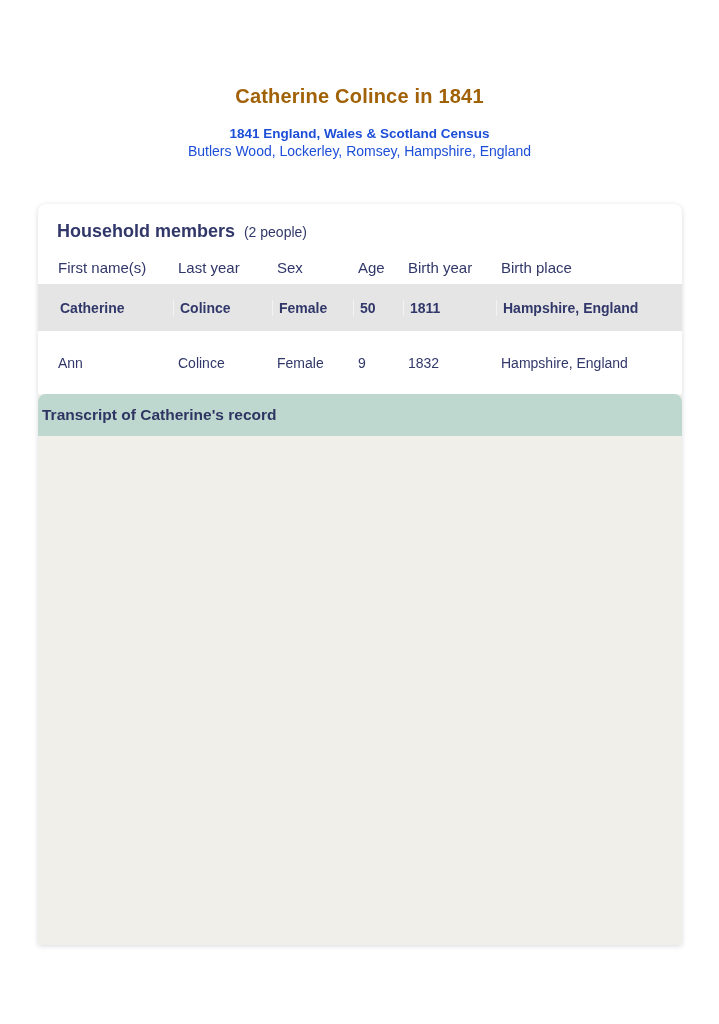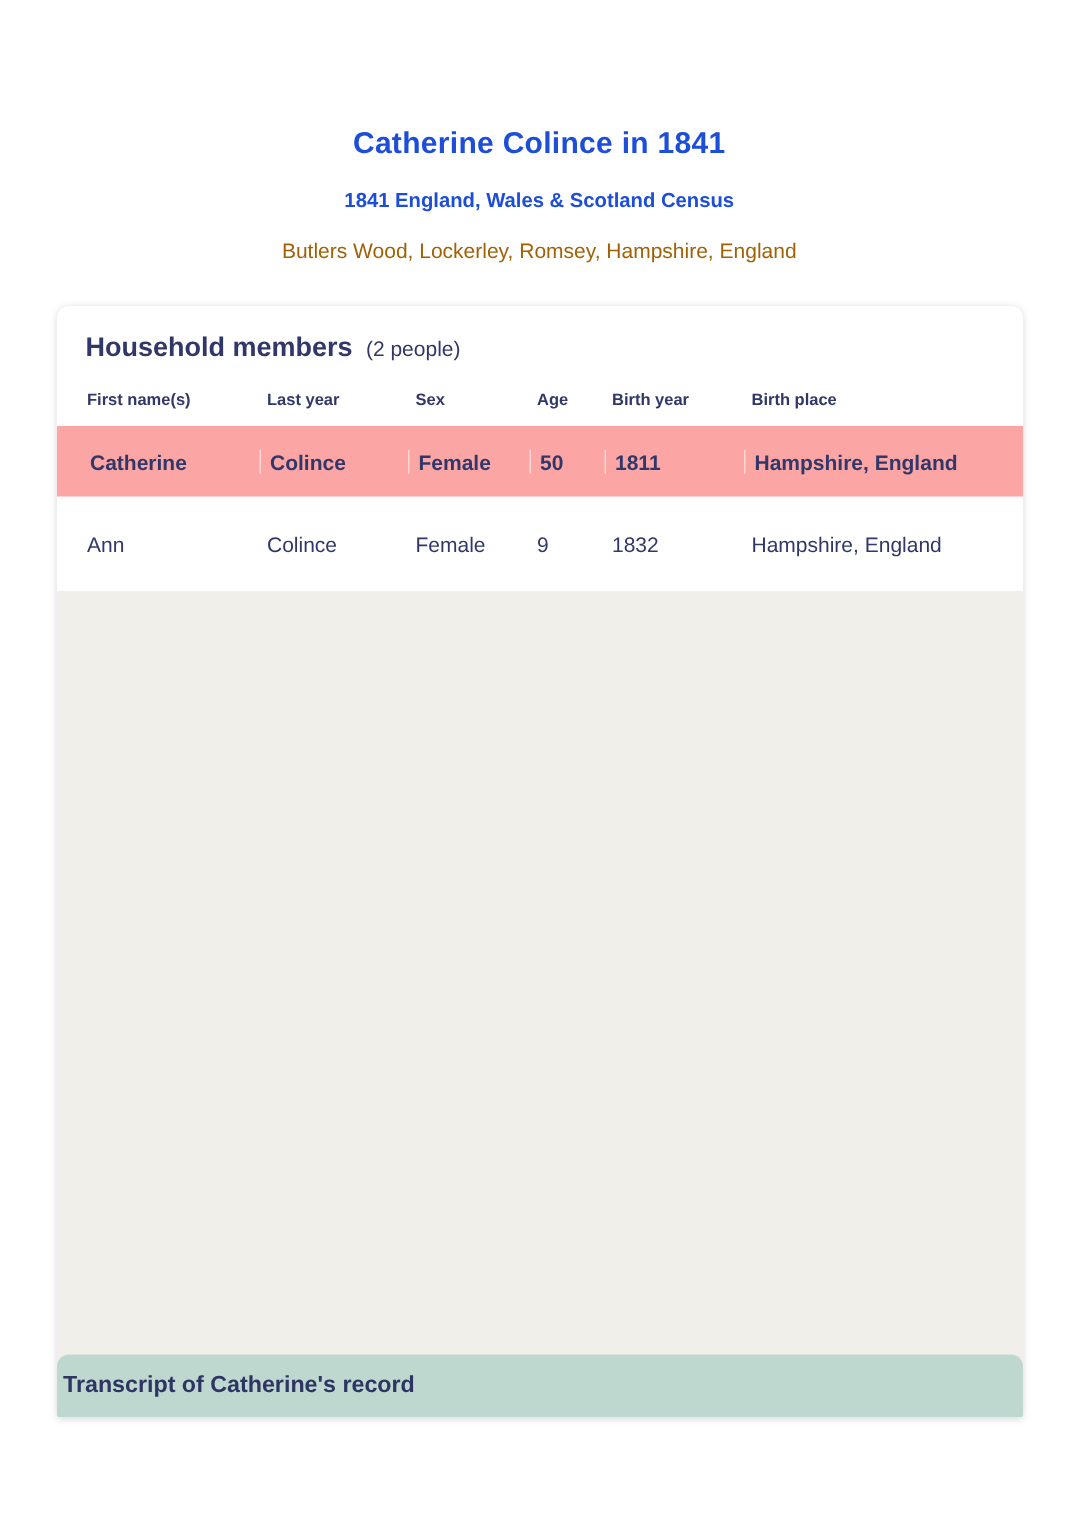--- a/index.html
+++ b/index.html
@@ -10,35 +10,35 @@
     color: #313869;
     position: relative;
   }
 
   
   .page-header { text-align: center; padding-top: 85px; }
   .page-title {
     font-size: 20px;
     font-weight: bold;
     letter-spacing: 0.2px;
-    color: #1d4ed8;
+    color: #a16207;
   }
   .collection-link {
     display: inline-block;
     margin-top: 18px;
     font-size: 13.5px;
     font-weight: bold;
     color: #1d4ed8;
     text-decoration: none;
     cursor: pointer;
   }
   .record-location {
-    margin-top: 16px;
+    margin-top: 1px;
     font-size: 14px;
-    color: #a16207;
+    color: #1d4ed8;
   }
 
   
   .card {
     position: absolute;
     left: 38px;
     top: 204px;
     width: 644px;
     background: #ffffff;
     border-radius: 8px 8px 2px 2px;
@@ -61,41 +61,40 @@
     grid-template-columns: 114px 99px 81px 50px 93px 1fr;
     align-items: center;
     padding-left: 19px;
     font-size: 14px;
   }
   .trow .cell { border-left: 1px solid transparent; }
   .trow .cell + .cell { padding-left: 6px; }
   .thead {
     height: 22px;
     margin-bottom: 6px;
-    font-size: 11px;
-    font-weight: bold;
+    font-size: 15px;
+    font-weight: normal;
   }
   .member-row { height: 47px; cursor: pointer; }
   .member-row.highlight {
-    background: #fca5a5;
+    background: #e5e5e5;
     font-weight: bold;
     padding-left: 21px;
   }
   .member-row.highlight .cell + .cell {
     border-left: 1px solid rgba(255,255,255,0.55);
   }
   .member-row.plain { height: 63px; }
 
   
   .beige-panel {
     height: 551px;
     background: #f1efe9;
     display: flex;
     flex-direction: column;
-    justify-content: flex-end;
   }
   .transcript-bar {
     height: 42px;
     background: #bed8cf;
     border-radius: 8px 8px 0 0;
     display: flex;
     align-items: center;
     padding-left: 4px;
     cursor: pointer;
   }

